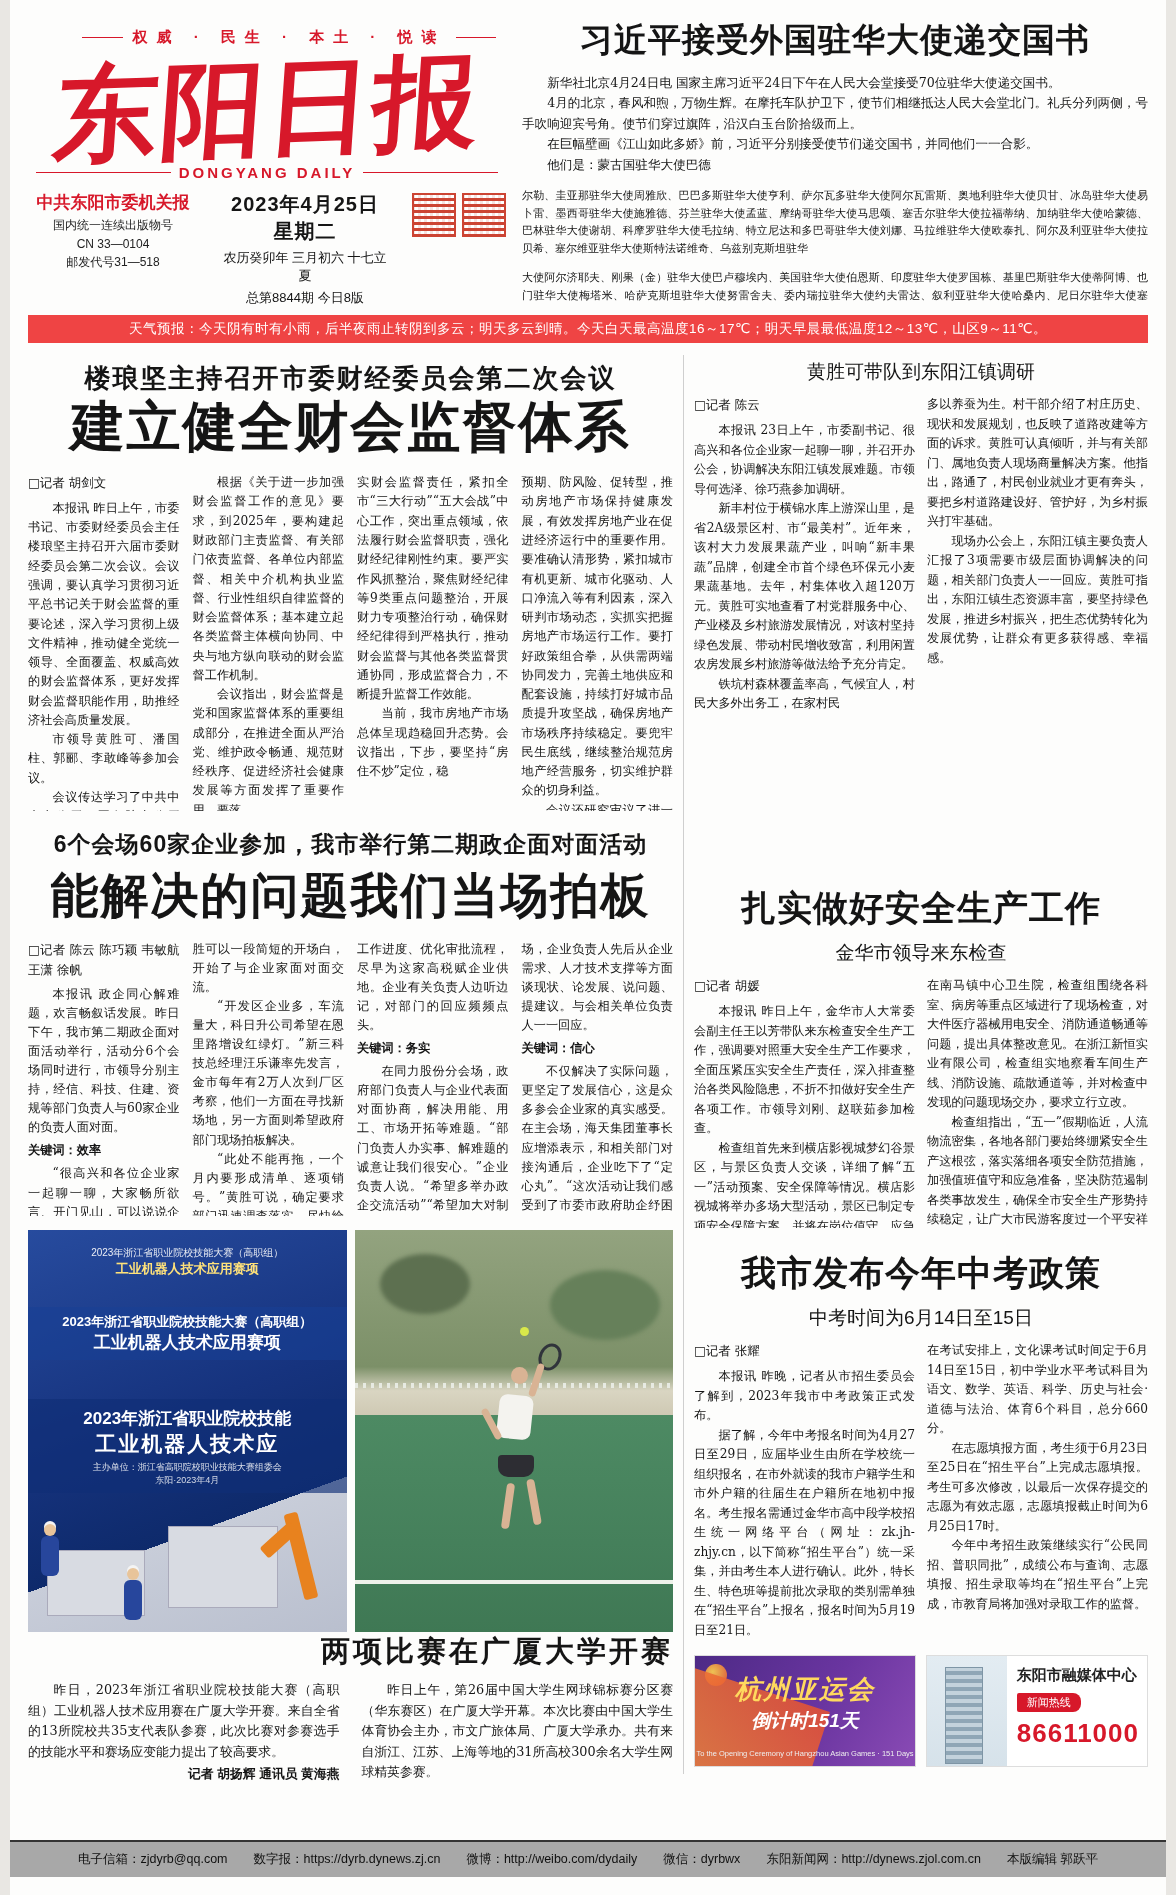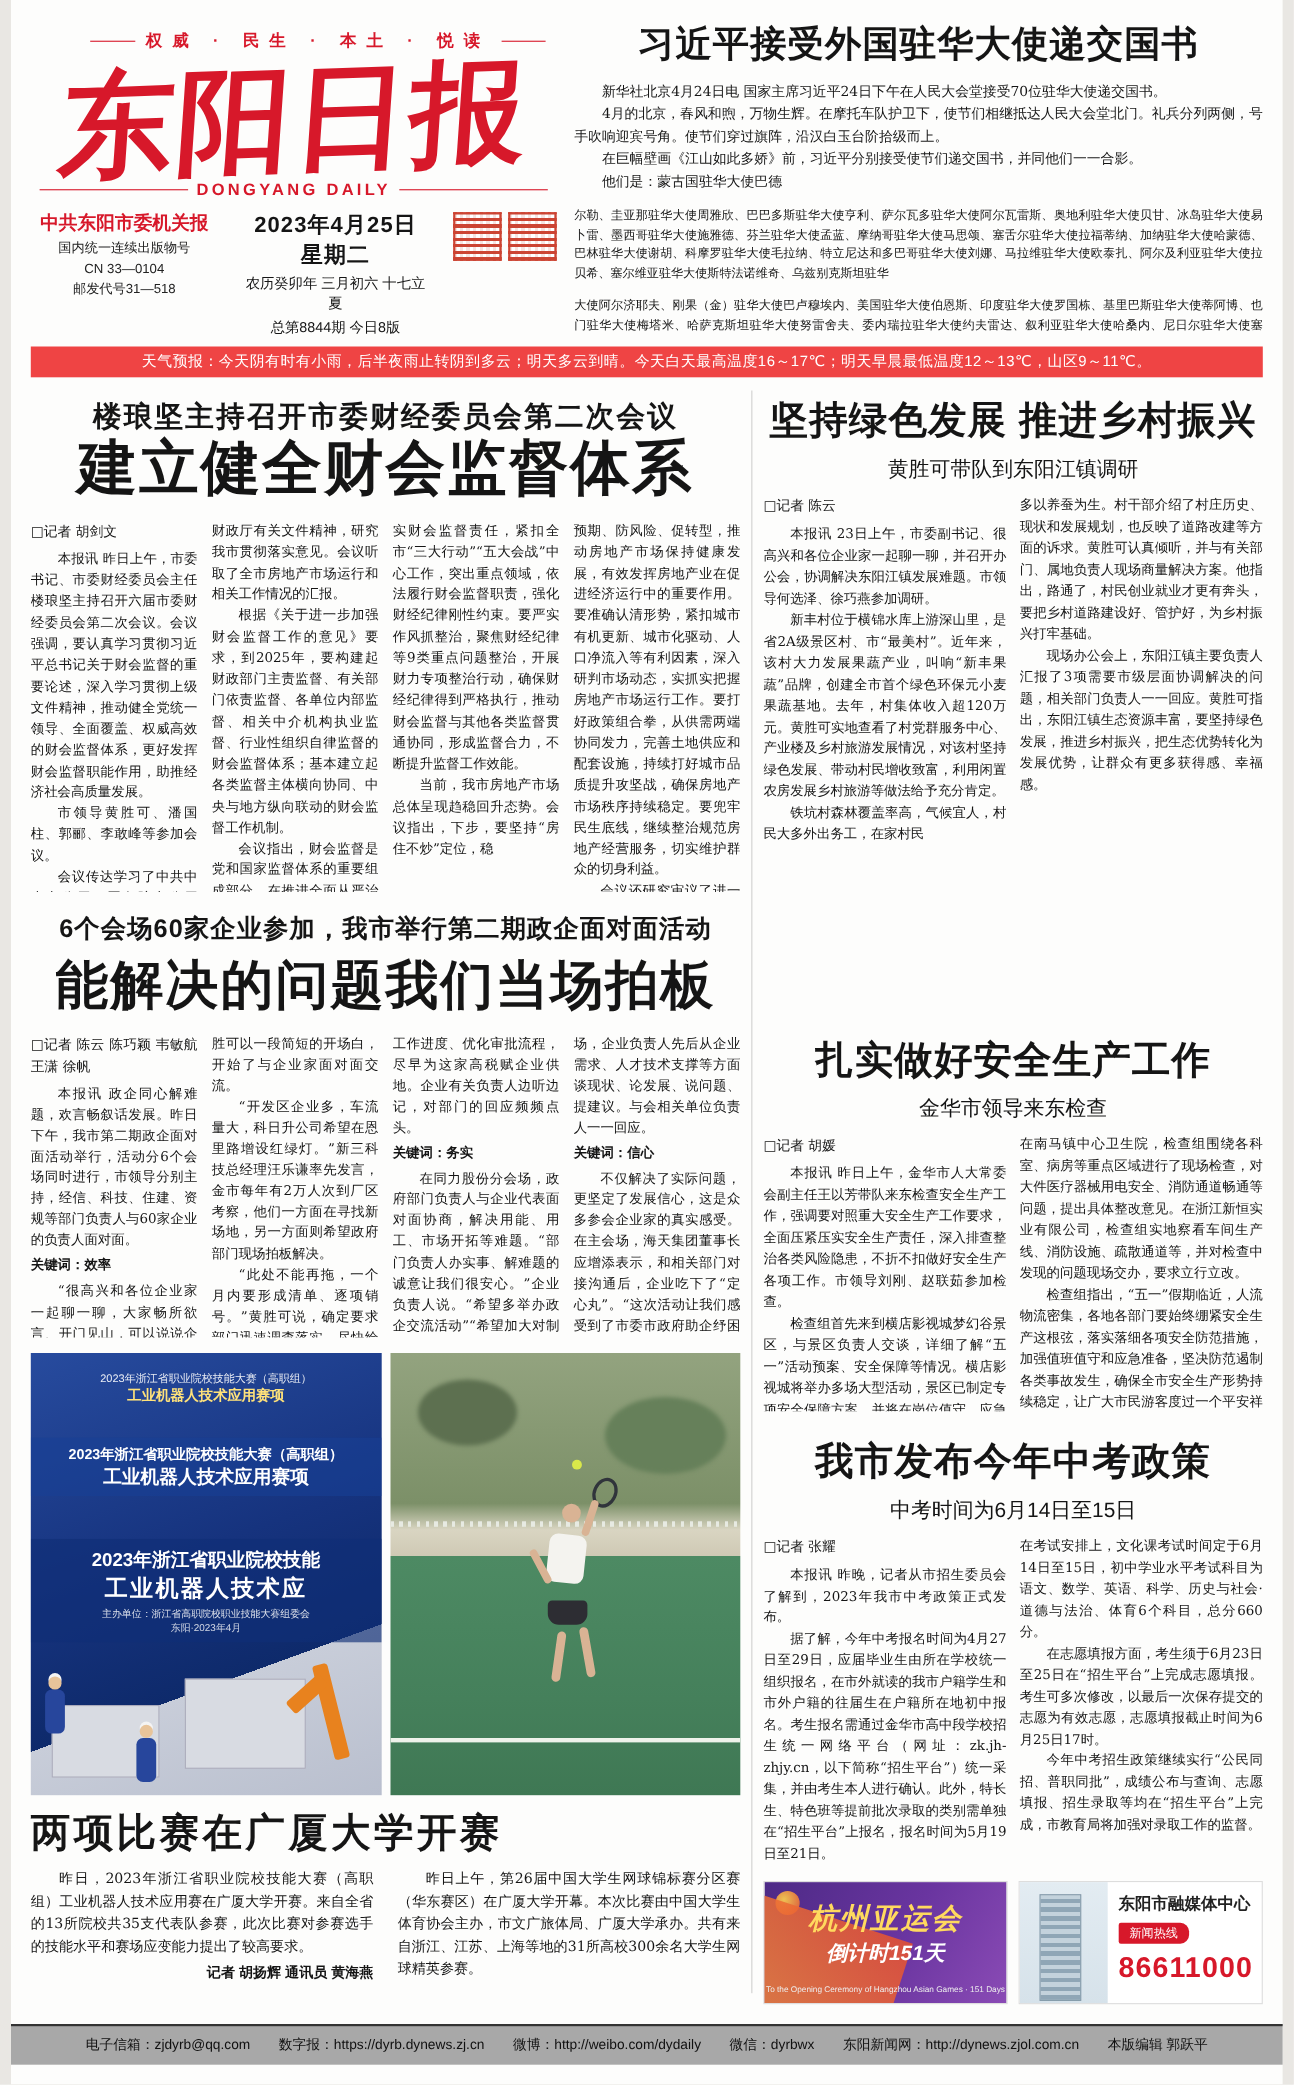--- a/index.html
+++ b/index.html
@@ -90,21 +90,21 @@
   .courtline{position:absolute;bottom:12%;left:0;right:0;height:4px;background:#eef2ea;}
   .blob{position:absolute;border-radius:50%;filter:blur(2px);}
   .player-head{position:absolute;width:17px;height:17px;border-radius:50%;background:#d9b394;}
   .player-top{position:absolute;width:34px;height:44px;background:#f4f3ef;border-radius:8px;transform:rotate(6deg);}
   .player-skirt{position:absolute;width:36px;height:22px;background:#2d2d33;border-radius:4px 4px 10px 10px;}
   .player-arm{position:absolute;width:7px;height:34px;background:#d9b394;border-radius:4px;}
   .player-leg{position:absolute;width:8px;height:46px;background:#d9b394;border-radius:4px;}
   .racket{position:absolute;width:16px;height:22px;border:3px solid #30343b;border-radius:50%;}
   .ball{position:absolute;width:9px;height:9px;border-radius:50%;background:#d9e84a;}
 
-  .photo-title{text-align:left;font-size:36px;font-weight:600;letter-spacing:3px;margin-top:10px;font-family:"Liberation Sans",sans-serif;}
+  .photo-title{text-align:right;font-size:29px;font-weight:600;letter-spacing:3px;font-family:"Liberation Sans",sans-serif;}
   .caption-row{display:flex;gap:22px;margin-top:8px;height:104px;overflow:hidden;}
   .caption{flex:1;min-width:0;font-size:12.8px;line-height:1.6;text-align:justify;}
   .credit{text-align:right;font-weight:bold;text-indent:0;margin-top:2px;}
 
   
   .r-title{font-weight:900;font-size:35px;text-align:center;letter-spacing:1px;margin-top:8px;}
   .r-sub{text-align:center;font-size:19px;margin:8px 0 10px 0;font-family:"Liberation Sans",sans-serif;}
   .body2{display:flex;gap:12px;overflow:hidden;}
   .body2 .col{flex:1;min-width:0;font-size:12.2px;line-height:1.6;text-align:justify;}
   .green-body{height:468px;}
@@ -207,21 +207,20 @@
         <div class="kicker sans">楼琅坚主持召开市委财经委员会第二次会议</div>
         <div class="bigtitle sans">建立健全财会监督体系</div>
         <div class="body4">
           <div class="col">
             <p class="byline">□记者 胡剑文</p>
             <p class="p">本报讯 昨日上午，市委书记、市委财经委员会主任楼琅坚主持召开六届市委财经委员会第二次会议。会议强调，要认真学习贯彻习近平总书记关于财会监督的重要论述，深入学习贯彻上级文件精神，推动健全党统一领导、全面覆盖、权威高效的财会监督体系，更好发挥财会监督职能作用，助推经济社会高质量发展。</p>
             <p class="p">市领导黄胜可、潘国柱、郭郦、李敢峰等参加会议。</p>
             <p class="p">会议传达学习了中共中央办公厅、国务院办公厅《关于进一步加强财会监督工作的意见》及浙江省</p>
           </div>
           <div class="col">
-            <p class="p cont">财政厅有关文件精神，研究我市贯彻落实意见。会议听取了全市房地产市场运行和相关工作情况的汇报。</p>
             <p class="p">根据《关于进一步加强财会监督工作的意见》要求，到2025年，要构建起财政部门主责监督、有关部门依责监督、各单位内部监督、相关中介机构执业监督、行业性组织自律监督的财会监督体系；基本建立起各类监督主体横向协同、中央与地方纵向联动的财会监督工作机制。</p>
             <p class="p">会议指出，财会监督是党和国家监督体系的重要组成部分，在推进全面从严治党、维护政令畅通、规范财经秩序、促进经济社会健康发展等方面发挥了重要作用。要落</p>
           </div>
           <div class="col">
             <p class="p cont">实财会监督责任，紧扣全市“三大行动”“五大会战”中心工作，突出重点领域，依法履行财会监督职责，强化财经纪律刚性约束。要严实作风抓整治，聚焦财经纪律等9类重点问题整治，开展财力专项整治行动，确保财经纪律得到严格执行，推动财会监督与其他各类监督贯通协同，形成监督合力，不断提升监督工作效能。</p>
             <p class="p">当前，我市房地产市场总体呈现趋稳回升态势。会议指出，下步，要坚持“房住不炒”定位，稳</p>
           </div>
           <div class="col">
             <p class="p cont">预期、防风险、促转型，推动房地产市场保持健康发展，有效发挥房地产业在促进经济运行中的重要作用。要准确认清形势，紧扣城市有机更新、城市化驱动、人口净流入等有利因素，深入研判市场动态，实抓实把握房地产市场运行工作。要打好政策组合拳，从供需两端协同发力，完善土地供应和配套设施，持续打好城市品质提升攻坚战，确保房地产市场秩序持续稳定。要兜牢民生底线，继续整治规范房地产经营服务，切实维护群众的切身利益。</p>
             <p class="p">会议还研究审议了进一步完善镇乡财政体制等相关事项。</p>
@@ -310,21 +309,20 @@
           </div>
         </div>
       </div>
     </div>
 
     <div class="vdiv"></div>
 
     <div class="right-col">
 
       <div>
-        <div class="r-title sans">坚持绿色发展 推进乡村振兴</div>
         <div class="r-sub">黄胜可带队到东阳江镇调研</div>
         <div class="body2 green-body">
           <div class="col">
             <p class="byline">□记者 陈云</p>
             <p class="p">本报讯 23日上午，市委副书记、很高兴和各位企业家一起聊一聊，并召开办公会，协调解决东阳江镇发展难题。市领导何选泽、徐巧燕参加调研。</p>
             <p class="p">新丰村位于横锦水库上游深山里，是省2A级景区村、市“最美村”。近年来，该村大力发展果蔬产业，叫响“新丰果蔬”品牌，创建全市首个绿色环保元小麦果蔬基地。去年，村集体收入超120万元。黄胜可实地查看了村党群服务中心、产业楼及乡村旅游发展情况，对该村坚持绿色发展、带动村民增收致富，利用闲置农房发展乡村旅游等做法给予充分肯定。</p>
             <p class="p">铁坑村森林覆盖率高，气候宜人，村民大多外出务工，在家村民</p>
           </div>
           <div class="col">
             <p class="p cont">多以养蚕为生。村干部介绍了村庄历史、现状和发展规划，也反映了道路改建等方面的诉求。黄胜可认真倾听，并与有关部门、属地负责人现场商量解决方案。他指出，路通了，村民创业就业才更有奔头，要把乡村道路建设好、管护好，为乡村振兴打牢基础。</p>

